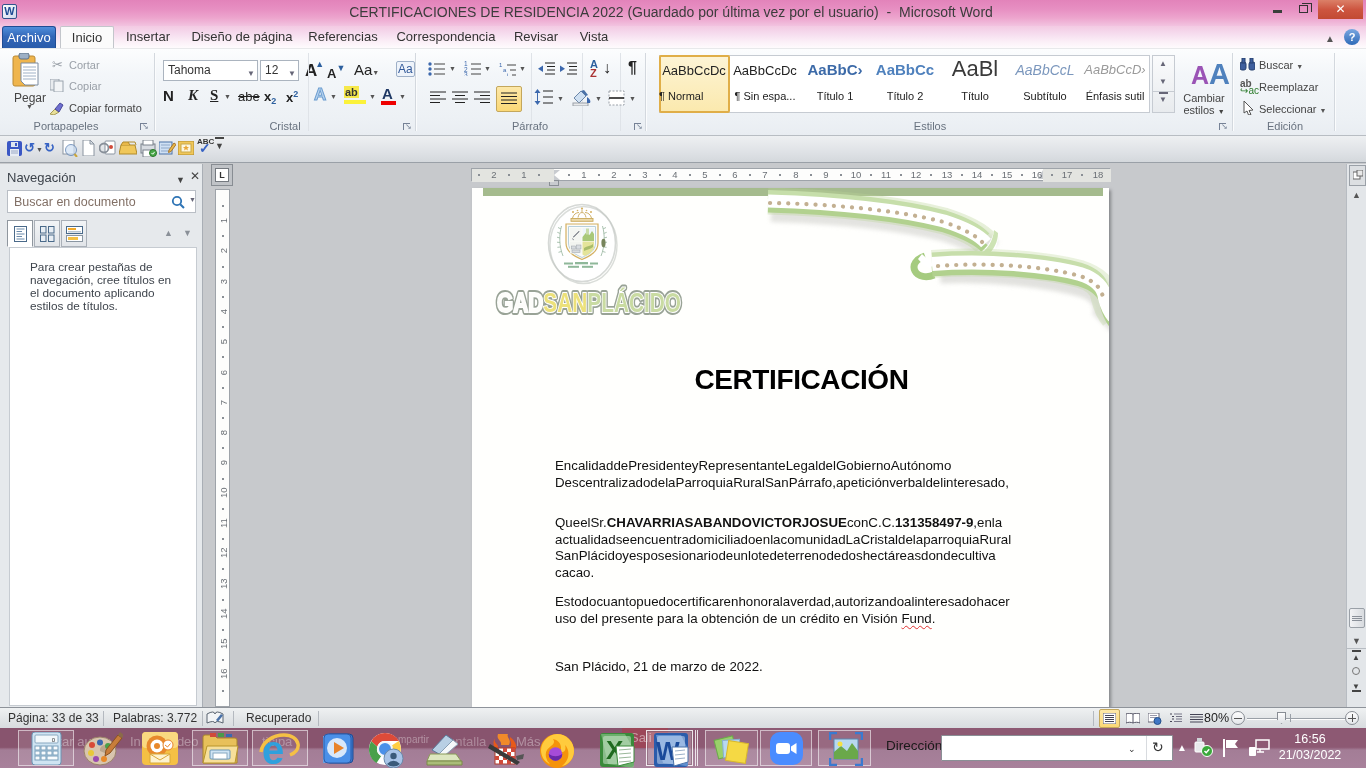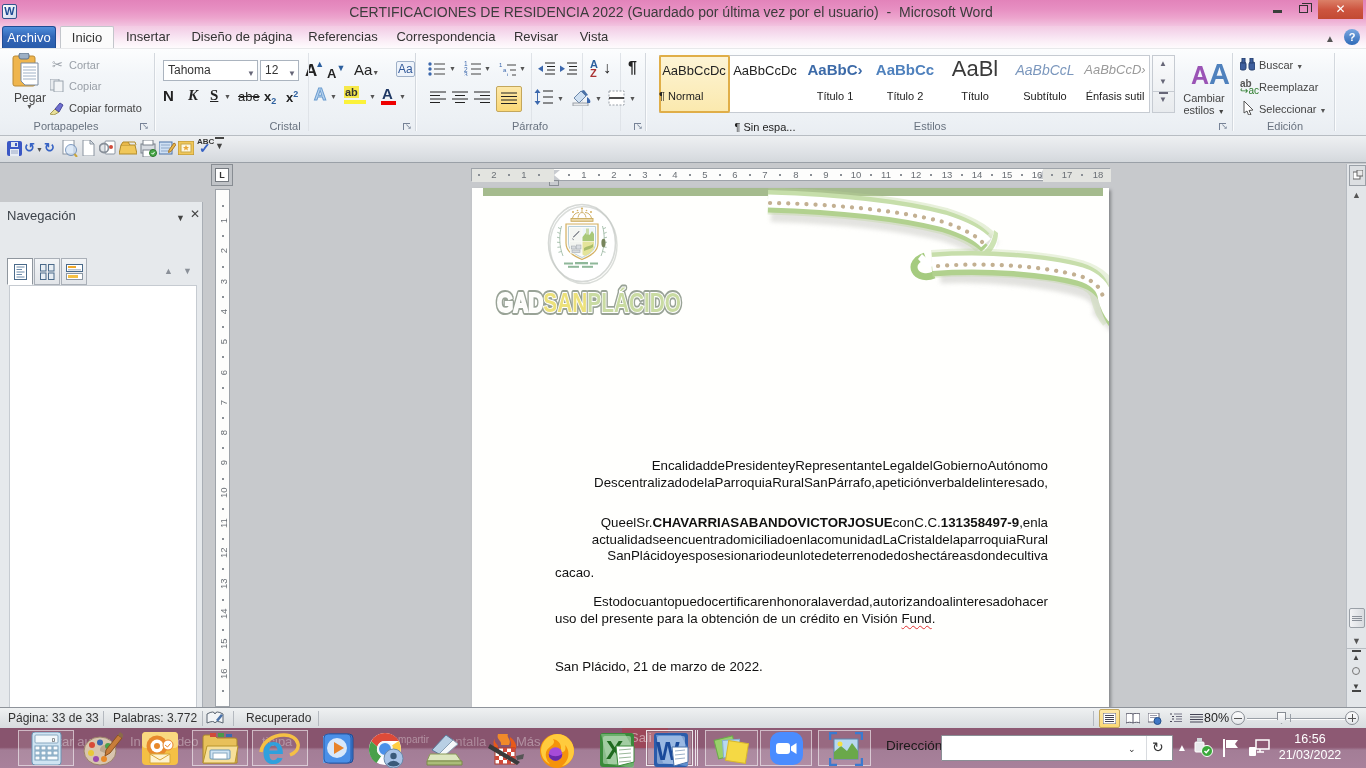--- a/index.html
+++ b/index.html
@@ -45,21 +45,21 @@
 .combo { position:absolute; background:#fff; border:1px solid #abb4bf; font-size:12px; color:#333; padding-left:4px; }
 .combo .dd { position:absolute; right:2px; top:3px; font-size:8px; color:#667; }
 .selbox { background:linear-gradient(#fde8a9,#fbd876); border:1px solid #c4a75c; border-radius:2px; }
 .galsel { background:linear-gradient(#fdf4d5,#fbe9ae); border:2px solid #e0ae48; border-radius:2px; }
 
 
 #qat { position:absolute; top:135px; left:0; width:1366px; height:28px;
   background:linear-gradient(#eef0f2,#dfe2e6 60%,#d4d8dc); border-top:1px solid #b8bdc3; border-bottom:1px solid #9aa0a7; }
 
 
-#navpane { position:absolute; top:164px; left:0; width:203px; height:543px; background:#e6e9ec; border-right:1px solid #a9aeb5;margin-top:38px; }
+#navpane { position:absolute; top:164px; left:0; width:203px; height:543px; background:#e6e9ec; border-right:1px solid #a9aeb5; }
 #nav-title { position:absolute; top:6px; left:7px; font-size:13px; color:#3c424a; }
 #nav-search { position:absolute; top:26px; left:7px; width:189px; height:23px; background:#fff; border:1px solid #b9bec5; }
 #nav-search span { position:absolute; top:4px; left:6px; font-size:12.5px; color:#827066; }
 .ntab { position:absolute; top:56px; width:26px; height:27px; border:1px solid #aab0b8; background:linear-gradient(#f2f4f6,#e2e5e9); }
 .ntab.active { background:#fff; border-color:#8f969e; border-bottom-color:#fff; }
 #nav-content { position:absolute; top:83px; left:9px; width:188px; height:459px; background:#fff; border:1px solid #c6cbd1; }
 #nav-content div { margin:0 0 0 20px; font-size:11.8px; color:#3f454d; line-height:13.1px; }
 
 
 #docarea { position:absolute; top:164px; left:204px; width:1142px; height:543px; background:#c7c9cc; overflow:hidden; }
@@ -69,21 +69,21 @@
 .rnum { position:absolute; top:0px; width:12px; text-align:center; font-size:9.5px; color:#6a6f75; }
 .rdot { position:absolute; top:5px; width:2px; height:2px; background:#8a8f95; }
 .vnum { position:absolute; left:3px; width:9px; text-align:center; font-size:9.5px; color:#6a6f75; transform:rotate(-90deg); }
 .vdot { position:absolute; left:6px; width:2px; height:2px; background:#8a8f95; }
 #hruler { position:absolute; top:4px; left:267px; width:639px; height:13px; background:#fdfdfc; border:1px solid #9ea3a9; }
 #page { position:absolute; top:24px; left:268px; width:637px; height:519px; background:#fffffd; box-shadow:2px 2px 3px rgba(80,82,86,0.55); overflow:hidden; }
 #greenbar { position:absolute; top:0; left:11px; width:620px; height:8px; background:#a5bb8d; }
 #certtitle { position:absolute; top:176px; left:83px; width:493px; text-align:center;
   font-weight:bold; font-size:28px; letter-spacing:-0.4px; color:#000; font-family:"Liberation Sans",sans-serif; }
 .para { position:absolute; left:83px; width:493px; font-size:13.3px; color:#111; line-height:16.7px; }
-.jl { display:flex; justify-content:flex-end; white-space:nowrap; }
+.jl { display:flex; justify-content:flex-start; white-space:nowrap; }
 .redsquig { text-decoration:underline wavy #e03131 1px; text-underline-offset:2px; }
 
 
 #scrollcol { position:absolute; top:164px; left:1346px; width:20px; height:543px; background:#e3e6e9; border-left:1px solid #b7bcc2; }
 
 
 #statusbar { position:absolute; top:707px; left:0; width:1366px; height:21px;
   background:linear-gradient(#eff1f2,#e2e5e7 55%,#d8dcdf); border-top:1px solid #8e939a; font-size:12px; color:#333; }
 .ssep { position:absolute; top:3px; width:1px; height:15px; background:#b4b9bf; }
 
@@ -301,21 +301,21 @@
     <div class="abs" style="top:46px;left:629px;font-size:7px;color:#555;">▼</div>
     <div class="glabel" style="left:475px;width:110px;">Párrafo</div>
     <div class="launcher" style="left:634px;"></div>
     <div class="gdiv" style="left:645px;"></div>
 
     <div class="abs" style="top:6px;left:659px;width:491px;height:58px;background:#fff;border:1px solid #c6cbd2;"></div>
     <div class="abs galsel" style="top:6px;left:659px;width:71px;height:58px;"></div>
     <div class="abs" style="top:14px;left:659px;width:70px;text-align:center;font-size:13px;color:#222;">AaBbCcDc</div>
     <div class="abs" style="top:41px;left:659px;width:70px;font-size:11px;color:#222;">¶ Normal</div>
     <div class="abs" style="top:14px;left:730px;width:70px;text-align:center;font-size:13px;color:#222;">AaBbCcDc</div>
-    <div class="abs" style="top:41px;left:730px;width:70px;text-align:center;font-size:11px;color:#222;margin-top:31px;">¶ Sin espa...</div>
+    <div class="abs" style="top:41px;left:730px;width:70px;text-align:center;font-size:11px;color:#222;">¶ Sin espa...</div>
     <div class="abs" style="top:12px;left:800px;width:70px;text-align:center;font-size:15px;font-weight:bold;color:#3c6aa8;">AaBbC›</div>
     <div class="abs" style="top:41px;left:800px;width:70px;text-align:center;font-size:11px;color:#222;">Título 1</div>
     <div class="abs" style="top:12px;left:870px;width:70px;text-align:center;font-size:15px;font-weight:bold;color:#4f81bd;">AaBbCc</div>
     <div class="abs" style="top:41px;left:870px;width:70px;text-align:center;font-size:11px;color:#222;">Título 2</div>
     <div class="abs" style="top:7px;left:940px;width:70px;text-align:center;font-size:22px;font-weight:300;color:#3a3a3a;">AaBl</div>
     <div class="abs" style="top:41px;left:940px;width:70px;text-align:center;font-size:11px;color:#222;">Título</div>
     <div class="abs" style="top:13px;left:1010px;width:70px;text-align:center;font-size:14px;font-style:italic;color:#7b97bd;">AaBbCcL</div>
     <div class="abs" style="top:41px;left:1010px;width:70px;text-align:center;font-size:11px;color:#222;">Subtítulo</div>
     <div class="abs" style="top:13px;left:1080px;width:70px;text-align:center;font-size:13px;font-style:italic;color:#9a9a9a;">AaBbCcD›</div>
     <div class="abs" style="top:41px;left:1078px;width:74px;text-align:center;font-size:11px;color:#222;">Énfasis sutil</div>
@@ -406,20 +406,28 @@
       </svg>
     <div class="abs" style="top:1px;left:197px;font-size:8px;font-weight:bold;color:#333;">ABC</div>
     <div class="abs" style="top:4px;left:199px;font-size:14px;font-weight:bold;color:#3763c4;">✓</div>
     <div class="abs" style="top:5px;left:215px;font-size:9px;color:#444;">▼</div>
     <div class="abs" style="top:1px;left:215px;width:9px;height:2px;background:#444;"></div>
   </div>
   <div id="navpane">
     <div id="nav-title">Navegación</div>
     <div style="position:absolute;top:11px;left:176px;font-size:9px;color:#444;">▼</div>
     <div style="position:absolute;top:5px;left:190px;font-size:12px;color:#444;">✕</div>
+    <div id="nav-search">
+        <span>Buscar en documento</span>
+        <svg style="position:absolute;top:4px;left:163px;" width="15" height="15" viewBox="0 0 15 15">
+          <circle cx="6" cy="6" r="4.2" fill="none" stroke="#2e74b5" stroke-width="1.8"></circle>
+          <line x1="9.2" y1="9.2" x2="13" y2="13" stroke="#2e74b5" stroke-width="2"></line>
+        </svg>
+        <span style="position:absolute;top:5px;left:181px;font-size:7px;color:#667;">▼</span>
+      </div>
     <div class="ntab active" style="left:7px;">
         <svg style="position:absolute;top:5px;left:6px;" width="13" height="16" viewBox="0 0 13 16">
           <rect x="0.5" y="0.5" width="12" height="15" fill="#fff" stroke="#4a6a8a"></rect>
           <g stroke="#6a8aaa">
             <line x1="2.5" y1="3" x2="10.5" y2="3"></line>
             <line x1="2.5" y1="5.5" x2="8" y2="5.5"></line>
             <line x1="2.5" y1="8" x2="10.5" y2="8"></line>
             <line x1="2.5" y1="10.5" x2="8" y2="10.5"></line>
             <line x1="2.5" y1="13" x2="10.5" y2="13"></line>
           </g>
@@ -440,20 +448,21 @@
           <rect x="0.5" y="0.5" width="16" height="7" fill="#fff" stroke="#4a6a8a"></rect>
           <rect x="2" y="2" width="8" height="2" fill="#f0a82a"></rect>
           <rect x="2" y="5" width="13" height="1.5" fill="#b8c4d0"></rect>
           <rect x="0.5" y="9.5" width="16" height="6" fill="#fff" stroke="#8a96a2"></rect>
           <rect x="2" y="11" width="10" height="3" fill="#f5c044"></rect>
         </svg>
       </div>
     <div class="abs" style="top:64px;left:164px;font-size:9px;color:#8a9098;">▲</div>
     <div class="abs" style="top:64px;left:183px;font-size:9px;color:#8a9098;">▼</div>
     <div id="nav-content">
+      <div style="margin-top:13px;">Para crear pestañas de<br>navegación, cree títulos en<br>el documento aplicando<br>estilos de títulos.</div>
     </div>
   </div>
   <div id="docarea">
     <div id="page">
       <div id="greenbar"></div>
       <svg width="637" height="350" viewBox="0 0 637 350" style="position:absolute;top:0;left:0;">
 
         <defs>
             <filter id="rblur" x="-20%" y="-20%" width="140%" height="140%">
               <feGaussianBlur stdDeviation="2.2"></feGaussianBlur>
@@ -533,20 +542,21 @@
               <rect x="34" y="64.8" width="11" height="2"></rect>
           </g>
         </g>
 
         <g font-family="Liberation Sans, sans-serif" font-weight="bold" font-size="28.5px" text-anchor="start">
           <text x="25" y="124" textLength="184" lengthAdjust="spacingAndGlyphs" stroke="#99a396" stroke-width="6" stroke-linejoin="round" fill="none">GADSANPLÁCIDO</text>
           <text x="25" y="124" textLength="184" lengthAdjust="spacingAndGlyphs" stroke="#ffffff" stroke-width="2.2" fill="none">GADSANPLÁCIDO</text>
           <text x="25" y="124" textLength="184" lengthAdjust="spacingAndGlyphs" fill="#fdfdfa">GAD<tspan fill="#ece17a">SAN</tspan><tspan fill="#c9dba2">PLÁCIDO</tspan></text>
         </g>
       </svg>
+      <div id="certtitle">CERTIFICACIÓN</div>
       <div class="para" style="top:270px;">
         <div class="jl">
             <span>En</span>
             <span>calidad</span>
             <span>de</span>
             <span>Presidente</span>
             <span>y</span>
             <span>Representante</span>
             <span>Legal</span>
             <span>del</span>

